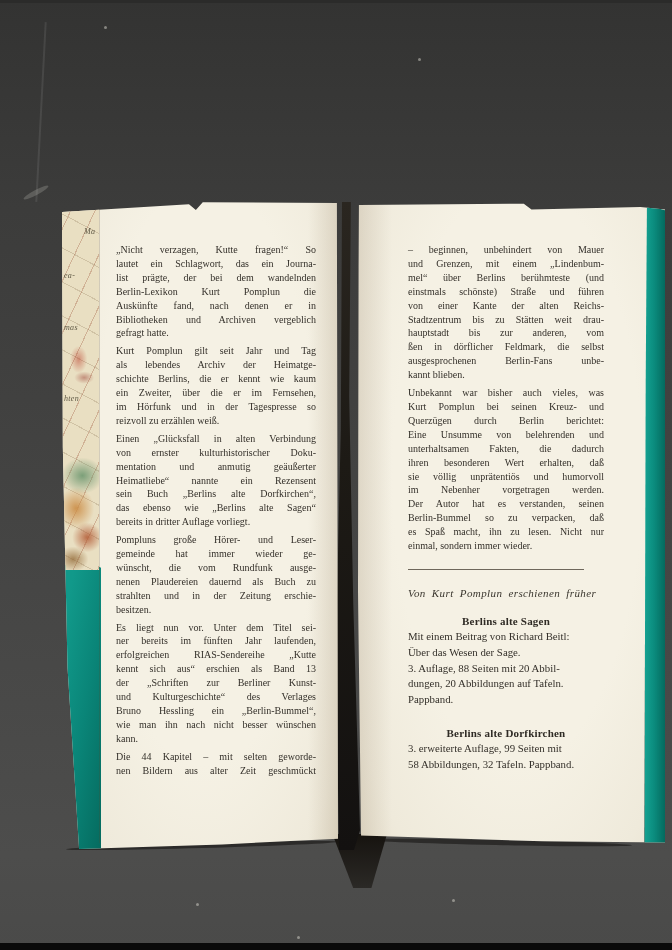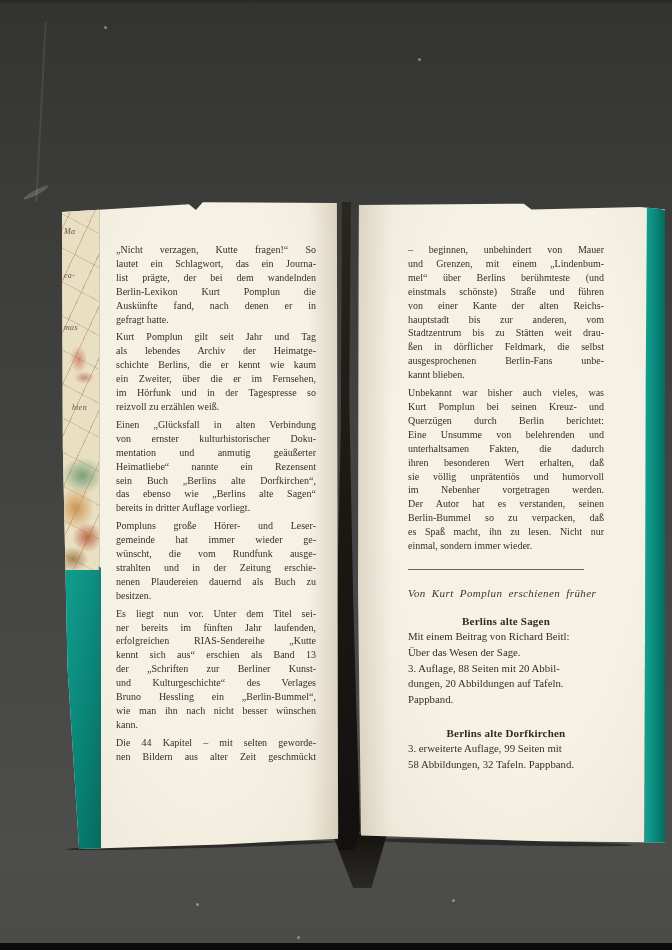--- a/index.html
+++ b/index.html
@@ -121,35 +121,36 @@
   <div class="speck" style="left:297px;top:936px"></div>
   <div class="speck" style="left:86px;top:742px"></div>
 
   <div class="page-shadow shadow-left"></div>
   <div class="page-shadow shadow-right"></div>
   <div class="spine-foot"></div>
   <div class="spine-gap"></div>
 
   <div class="page page-left">
     <div class="map-strip">
-        <span class="map-frag" style="top: 20px;">Ma</span>
+        <span class="map-frag" style="top: 20px; margin-left: 20px;">Ma</span>
         <span class="map-frag" style="top: 64px;">ea-</span>
         <span class="map-frag" style="top: 116px;">mas</span>
-        <span class="map-frag" style="top: 196px; padding-left: 8px;">hten</span>
+        <span class="map-frag" style="top: 187px;">hten</span>
       </div>
     <div class="fold-line"></div>
     <div class="left-teal"></div>
     <div class="gutter-shade-left"></div>
     <div class="text-col text-col-left">
         <div class="para">
           <div class="line">„Nicht verzagen, Kutte fragen!“ So</div>
           <div class="line">lautet ein Schlagwort, das ein Journa-</div>
           <div class="line">list prägte, der bei dem wandelnden</div>
           <div class="line">Berlin-Lexikon Kurt Pomplun die</div>
           <div class="line">Auskünfte fand, nach denen er in</div>
+          <div class="line">Bibliotheken und Archiven vergeblich</div>
           <div class="line last">gefragt hatte.</div>
         </div>
         <div class="para">
           <div class="line">Kurt Pomplun gilt seit Jahr und Tag</div>
           <div class="line">als lebendes Archiv der Heimatge-</div>
           <div class="line">schichte Berlins, die er kennt wie kaum</div>
           <div class="line">ein Zweiter, über die er im Fernsehen,</div>
           <div class="line">im Hörfunk und in der Tagespresse so</div>
           <div class="line last">reizvoll zu erzählen weiß.</div>
         </div>
@@ -159,22 +160,22 @@
           <div class="line">mentation und anmutig geäußerter</div>
           <div class="line">Heimatliebe“ nannte ein Rezensent</div>
           <div class="line">sein Buch „Berlins alte Dorfkirchen“,</div>
           <div class="line">das ebenso wie „Berlins alte Sagen“</div>
           <div class="line last">bereits in dritter Auflage vorliegt.</div>
         </div>
         <div class="para">
           <div class="line">Pompluns große Hörer- und Leser-</div>
           <div class="line">gemeinde hat immer wieder ge-</div>
           <div class="line">wünscht, die vom Rundfunk ausge-</div>
+          <div class="line">nenen Plaudereien dauernd als Buch zu</div>
           <div class="line">strahlten und in der Zeitung erschie-</div>
-          <div class="line">nenen Plaudereien dauernd als Buch zu</div>
           <div class="line last">besitzen.</div>
         </div>
         <div class="para">
           <div class="line">Es liegt nun vor. Unter dem Titel sei-</div>
           <div class="line">ner bereits im fünften Jahr laufenden,</div>
           <div class="line">erfolgreichen RIAS-Sendereihe „Kutte</div>
           <div class="line">kennt sich aus“ erschien als Band 13</div>
           <div class="line">der „Schriften zur Berliner Kunst-</div>
           <div class="line">und Kulturgeschichte“ des Verlages</div>
           <div class="line">Bruno Hessling ein „Berlin-Bummel“,</div>
@@ -191,22 +192,22 @@
   <div class="page page-right">
     <div class="gutter-shade-right"></div>
     <div class="right-teal"></div>
     <div class="text-col text-col-right">
         <div class="para">
           <div class="line">– beginnen, unbehindert von Mauer</div>
           <div class="line">und Grenzen, mit einem „Lindenbum-</div>
           <div class="line">mel“ über Berlins berühmteste (und</div>
           <div class="line">einstmals schönste) Straße und führen</div>
           <div class="line">von einer Kante der alten Reichs-</div>
+          <div class="line">Stadtzentrum bis zu Stätten weit drau-</div>
           <div class="line">hauptstadt bis zur anderen, vom</div>
-          <div class="line">Stadtzentrum bis zu Stätten weit drau-</div>
           <div class="line">ßen in dörflicher Feldmark, die selbst</div>
           <div class="line">ausgesprochenen Berlin-Fans unbe-</div>
           <div class="line last">kannt blieben.</div>
         </div>
         <div class="para">
           <div class="line">Unbekannt war bisher auch vieles, was</div>
           <div class="line">Kurt Pomplun bei seinen Kreuz- und</div>
           <div class="line">Querzügen durch Berlin berichtet:</div>
           <div class="line">Eine Unsumme von belehrenden und</div>
           <div class="line">unterhaltsamen Fakten, die dadurch</div>

